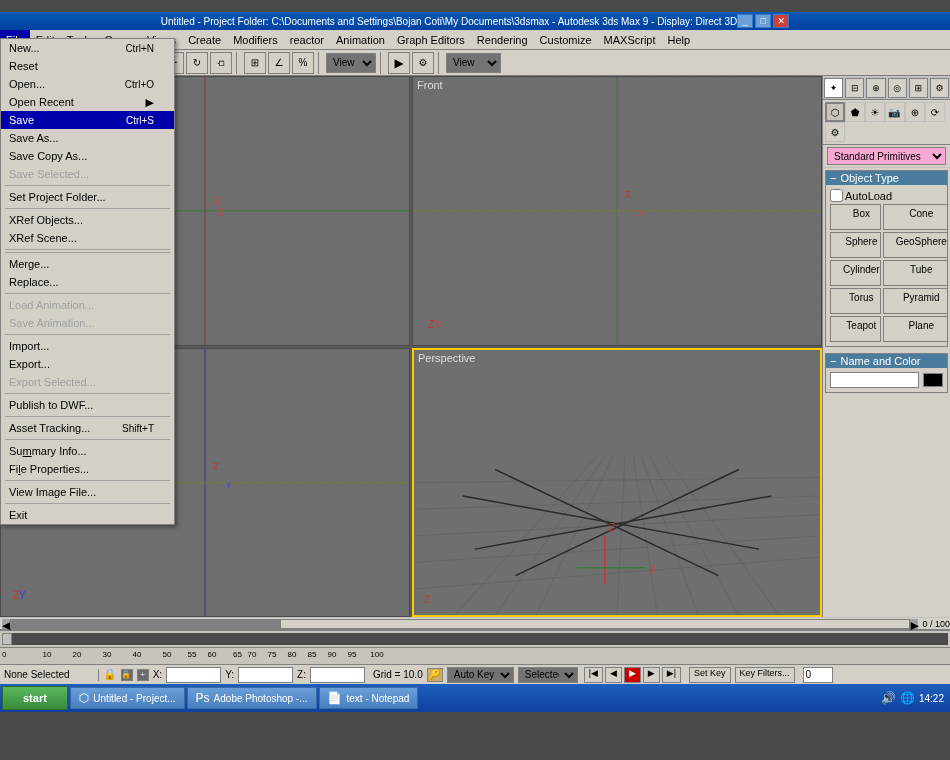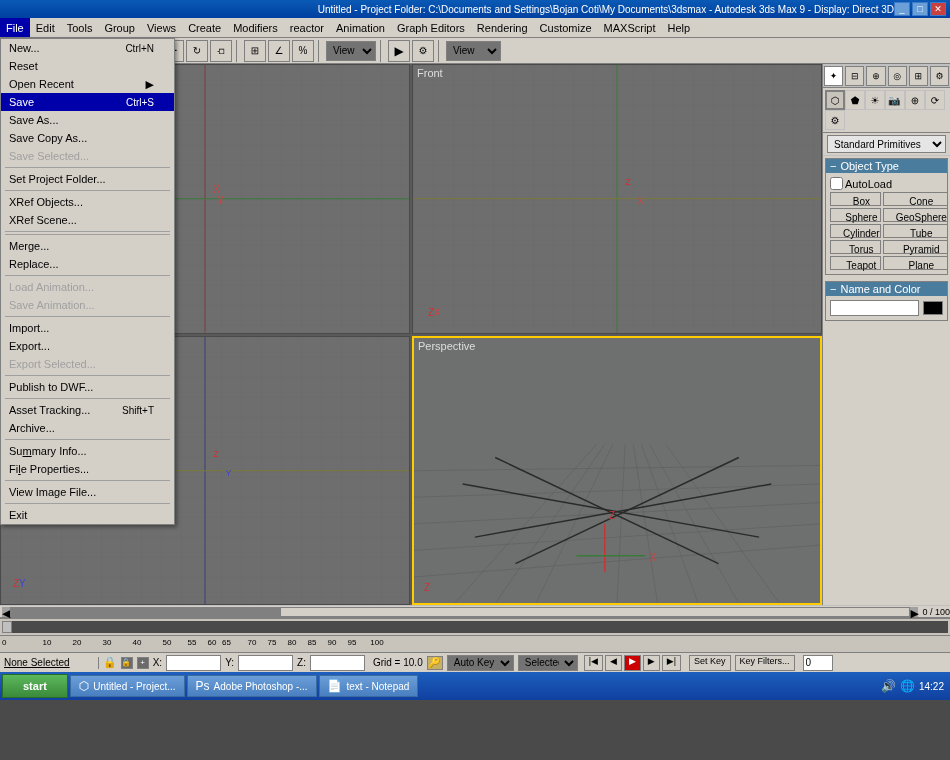--- a/index.html
+++ b/index.html
@@ -5,23 +5,24 @@
     * { margin: 0; padding: 0; box-sizing: border-box; }
     body { width: 950px; height: 760px; overflow: hidden; font-family: 'Arial', sans-serif; font-size: 11px; background: #4a4a4a; }
 
     
     #titlebar {
       height: 18px;
       background: linear-gradient(to bottom, #0a5ab5, #0040a0);
       color: white;
       display: flex;
       align-items: center;
-      justify-content: flex-end;
+      justify-content: center;
       padding: 0 4px;
       font-size: 11px;
+      margin-top: 12px;
     }
     #titlebar-controls { display: flex; gap: 2px; }
     .title-btn {
       width: 16px; height: 14px;
       background: #6a9fd8;
       border: 1px solid #3a7ac8;
       color: white;
       font-size: 9px;
       display: flex; align-items: center; justify-content: center;
       cursor: pointer;
@@ -163,21 +164,21 @@
     }
 
     
     .panel-section {
       padding: 2px 4px;
       border-bottom: 1px solid #c0c0c0;
     }
     .panel-dropdown {
       width: 100%;
       height: 18px;
-      background: #e5e5e5;
+      background: #f9a8d4;
       border: 1px solid #808080;
       font-size: 10px;
       padding: 0 2px;
     }
 
     
     .panel-rollout {
       border: 1px solid #808080;
       margin: 2px;
     }
@@ -200,21 +201,21 @@
       align-items: center;
       gap: 2px;
       margin-bottom: 2px;
     }
     .object-grid {
       display: grid;
       grid-template-columns: 1fr 1fr;
       gap: 2px;
     }
     .obj-btn {
-      height: 14px;
+      height: 26px;
       background: #d4d0c8;
       border: 1px solid #808080;
       font-size: 10px;
       cursor: pointer;
       text-align: center;
       line-height: 18px;
       padding-left: 12px;
     }
 
     
@@ -640,20 +641,24 @@
 </div>
 
 <div id="file-menu">
   <div class="dropdown-item">
     <span>New...</span>
     <span class="shortcut">Ctrl+N</span>
   </div>
   <div class="dropdown-item">
     <span>Reset</span>
   </div>
+  <div class="dropdown-item">
+    <span>Open...</span>
+    <span class="shortcut">Ctrl+O</span>
+  </div>
   <div class="dropdown-item" style="justify-content: space-between;">
     <span>Open Recent</span>
     <span>▶</span>
   </div>
   <div class="dropdown-item highlighted">
     <span>Save</span>
     <span class="shortcut">Ctrl+S</span>
   </div>
   <div class="dropdown-item">
     <span>Save As...</span>
@@ -701,23 +706,20 @@
     <span>Export Selected...</span>
   </div>
   <div class="dropdown-separator"></div>
   <div class="dropdown-item">
     <span>Publish to DWF...</span>
   </div>
   <div class="dropdown-separator"></div>
   <div class="dropdown-item">
     <span>Asset Tracking...</span>
     <span class="shortcut">Shift+T</span>
-  </div>
-  <div class="dropdown-item">
-    <span>Archive...</span>
   </div>
   <div class="dropdown-separator"></div>
   <div class="dropdown-item">
     <span>Su<u>m</u>mary Info...</span>
   </div>
   <div class="dropdown-item">
     <span>Fi<u>l</u>e Properties...</span>
   </div>
   <div class="dropdown-separator"></div>
   <div class="dropdown-item">
@@ -745,33 +747,33 @@
   </div>
   <div id="timeline-ruler" style="height:14px; background:#c8c4bc; display:flex; align-items:center; padding:0 2px; font-size:8px; gap:0; overflow:hidden; border-top:1px solid #808080;">
     <span style="width:30px; text-align:left;">0</span>
     <span style="width:30px; text-align:center;">10</span>
     <span style="width:30px; text-align:center;">20</span>
     <span style="width:30px; text-align:center;">30</span>
     <span style="width:30px; text-align:center;">40</span>
     <span style="width:30px; text-align:center;">50</span>
     <span style="width:20px; text-align:center;">55</span>
     <span style="width:20px; text-align:center;">60</span>
-    <span style="width:20px; text-align:left;">65</span>
+    <span style="width:20px; text-align:right;">65</span>
     <span style="width:20px; text-align:center;">70</span>
     <span style="width:20px; text-align:center;">75</span>
     <span style="width:20px; text-align:center;">80</span>
     <span style="width:20px; text-align:center;">85</span>
     <span style="width:20px; text-align:center;">90</span>
     <span style="width:20px; text-align:center;">95</span>
     <span style="width:30px; text-align:center;">100</span>
   </div>
 </div>
 
 <div id="statusbar">
-  <span style="min-width:90px;text-decoration:underline;">None Selected</span>
+  <span style="min-width:90px;">None Selected</span>
   <div style="background:#808080; width:1px; height:12px;"></div>
   <span class="lock-icon">🔒</span>
   <div style="border:1px solid #808080; background:#6a6a6a; width:12px; height:12px; display:flex; align-items:center; justify-content:center;">
     <span style="color:white; font-size:8px;">🔒</span>
   </div>
   <div style="border:1px solid #808080; background:#6a6a6a; width:12px; height:12px; display:flex; align-items:center; justify-content:center;">
     <span style="color:white; font-size:8px;">+</span>
   </div>
   <span>X:</span>
   <input type="text" class="input-field" value="" style="width: 55px;">

